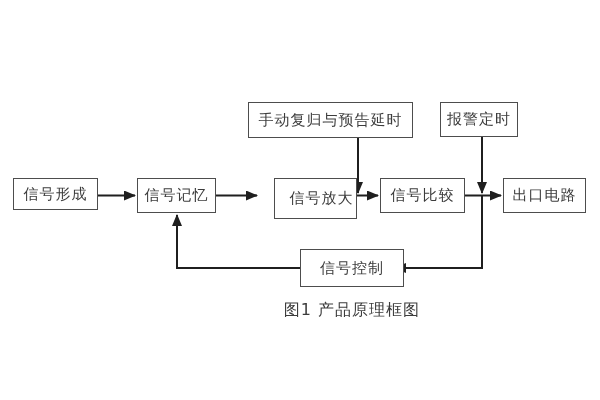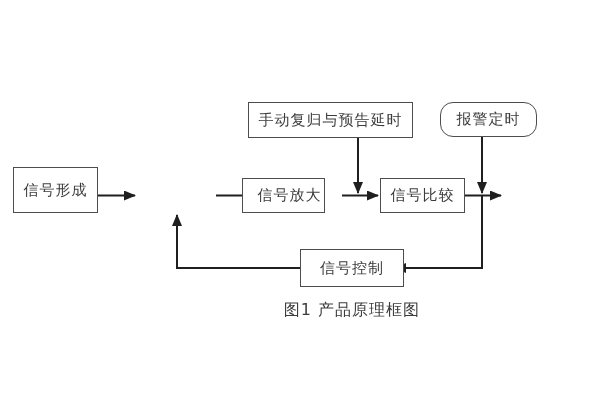--- a/index.html
+++ b/index.html
@@ -23,27 +23,27 @@
     position:absolute;
     box-sizing:border-box;
     border:1.5px solid var(--box-border);
     background:var(--bg);
     color:var(--text);
     font-size:15px;
     display:flex;align-items:center;justify-content:center;
     white-space:nowrap;
     letter-spacing:1px;
   }
-  .n-formation {left:13px; top:167px; width:85px; height:46px;}
+  .n-formation {left:13px; top:178px; width:85px; height:32px;}
   .n-memory    {left:137px;top:178px; width:79px; height:35px;}
-  .n-amplify   {left:242px;top:178px; width:83px; height:35px;padding-left:12px;}
+  .n-amplify   {left:274px;top:178px; width:83px; height:41px;padding-left:12px;}
   .n-compare   {left:380px;top:178px; width:85px; height:35px;}
   .n-output    {left:503px;top:178px; width:83px; height:35px;}
   .n-manual    {left:248px;top:102px; width:165px;height:36px;}
-  .n-alarm     {left:440px;top:102px; width:97px; height:35px;border-radius:13px;}
+  .n-alarm     {left:440px;top:102px; width:78px; height:35px;}
   .n-control   {left:300px;top:249px; width:104px; height:38px;}
   .caption{
     position:absolute;
     left:230px;top:300px;width:190px;
     text-align:right;
     font-size:16px;
     color:var(--text);
     letter-spacing:1px;
   }
 </style>
@@ -63,20 +63,22 @@
     <path class="connector" d="M216,195.5 L257,195.5" marker-end="url(#arrow)"></path>
     <path class="connector" d="M342,195.5 L378,195.5" marker-end="url(#arrow)"></path>
     <path class="connector" d="M465,195.5 L501,195.5" marker-end="url(#arrow)"></path>
     <path class="connector" d="M358,138 L358,193" marker-end="url(#arrow)"></path>
     <path class="connector" d="M482,137 L482,193" marker-end="url(#arrow)"></path>
     <path class="connector" d="M482,195.5 L482,268 L395,268" marker-end="url(#arrow)"></path>
     <path class="connector" d="M300,268 L177,268 L177,215" marker-end="url(#arrow)"></path>
   </svg>
 
   <div class="node n-formation">信号形成</div>
+  <div class="node n-memory">信号记忆</div>
   <div class="node n-amplify">信号放大</div>
   <div class="node n-compare">信号比较</div>
+  <div class="node n-output">出口电路</div>
   <div class="node n-manual">手动复归与预告延时</div>
   <div class="node n-alarm">报警定时</div>
   <div class="node n-control">信号控制</div>
 
   <div class="caption">图1 产品原理框图</div>
 </div>
 
 </body></html>

